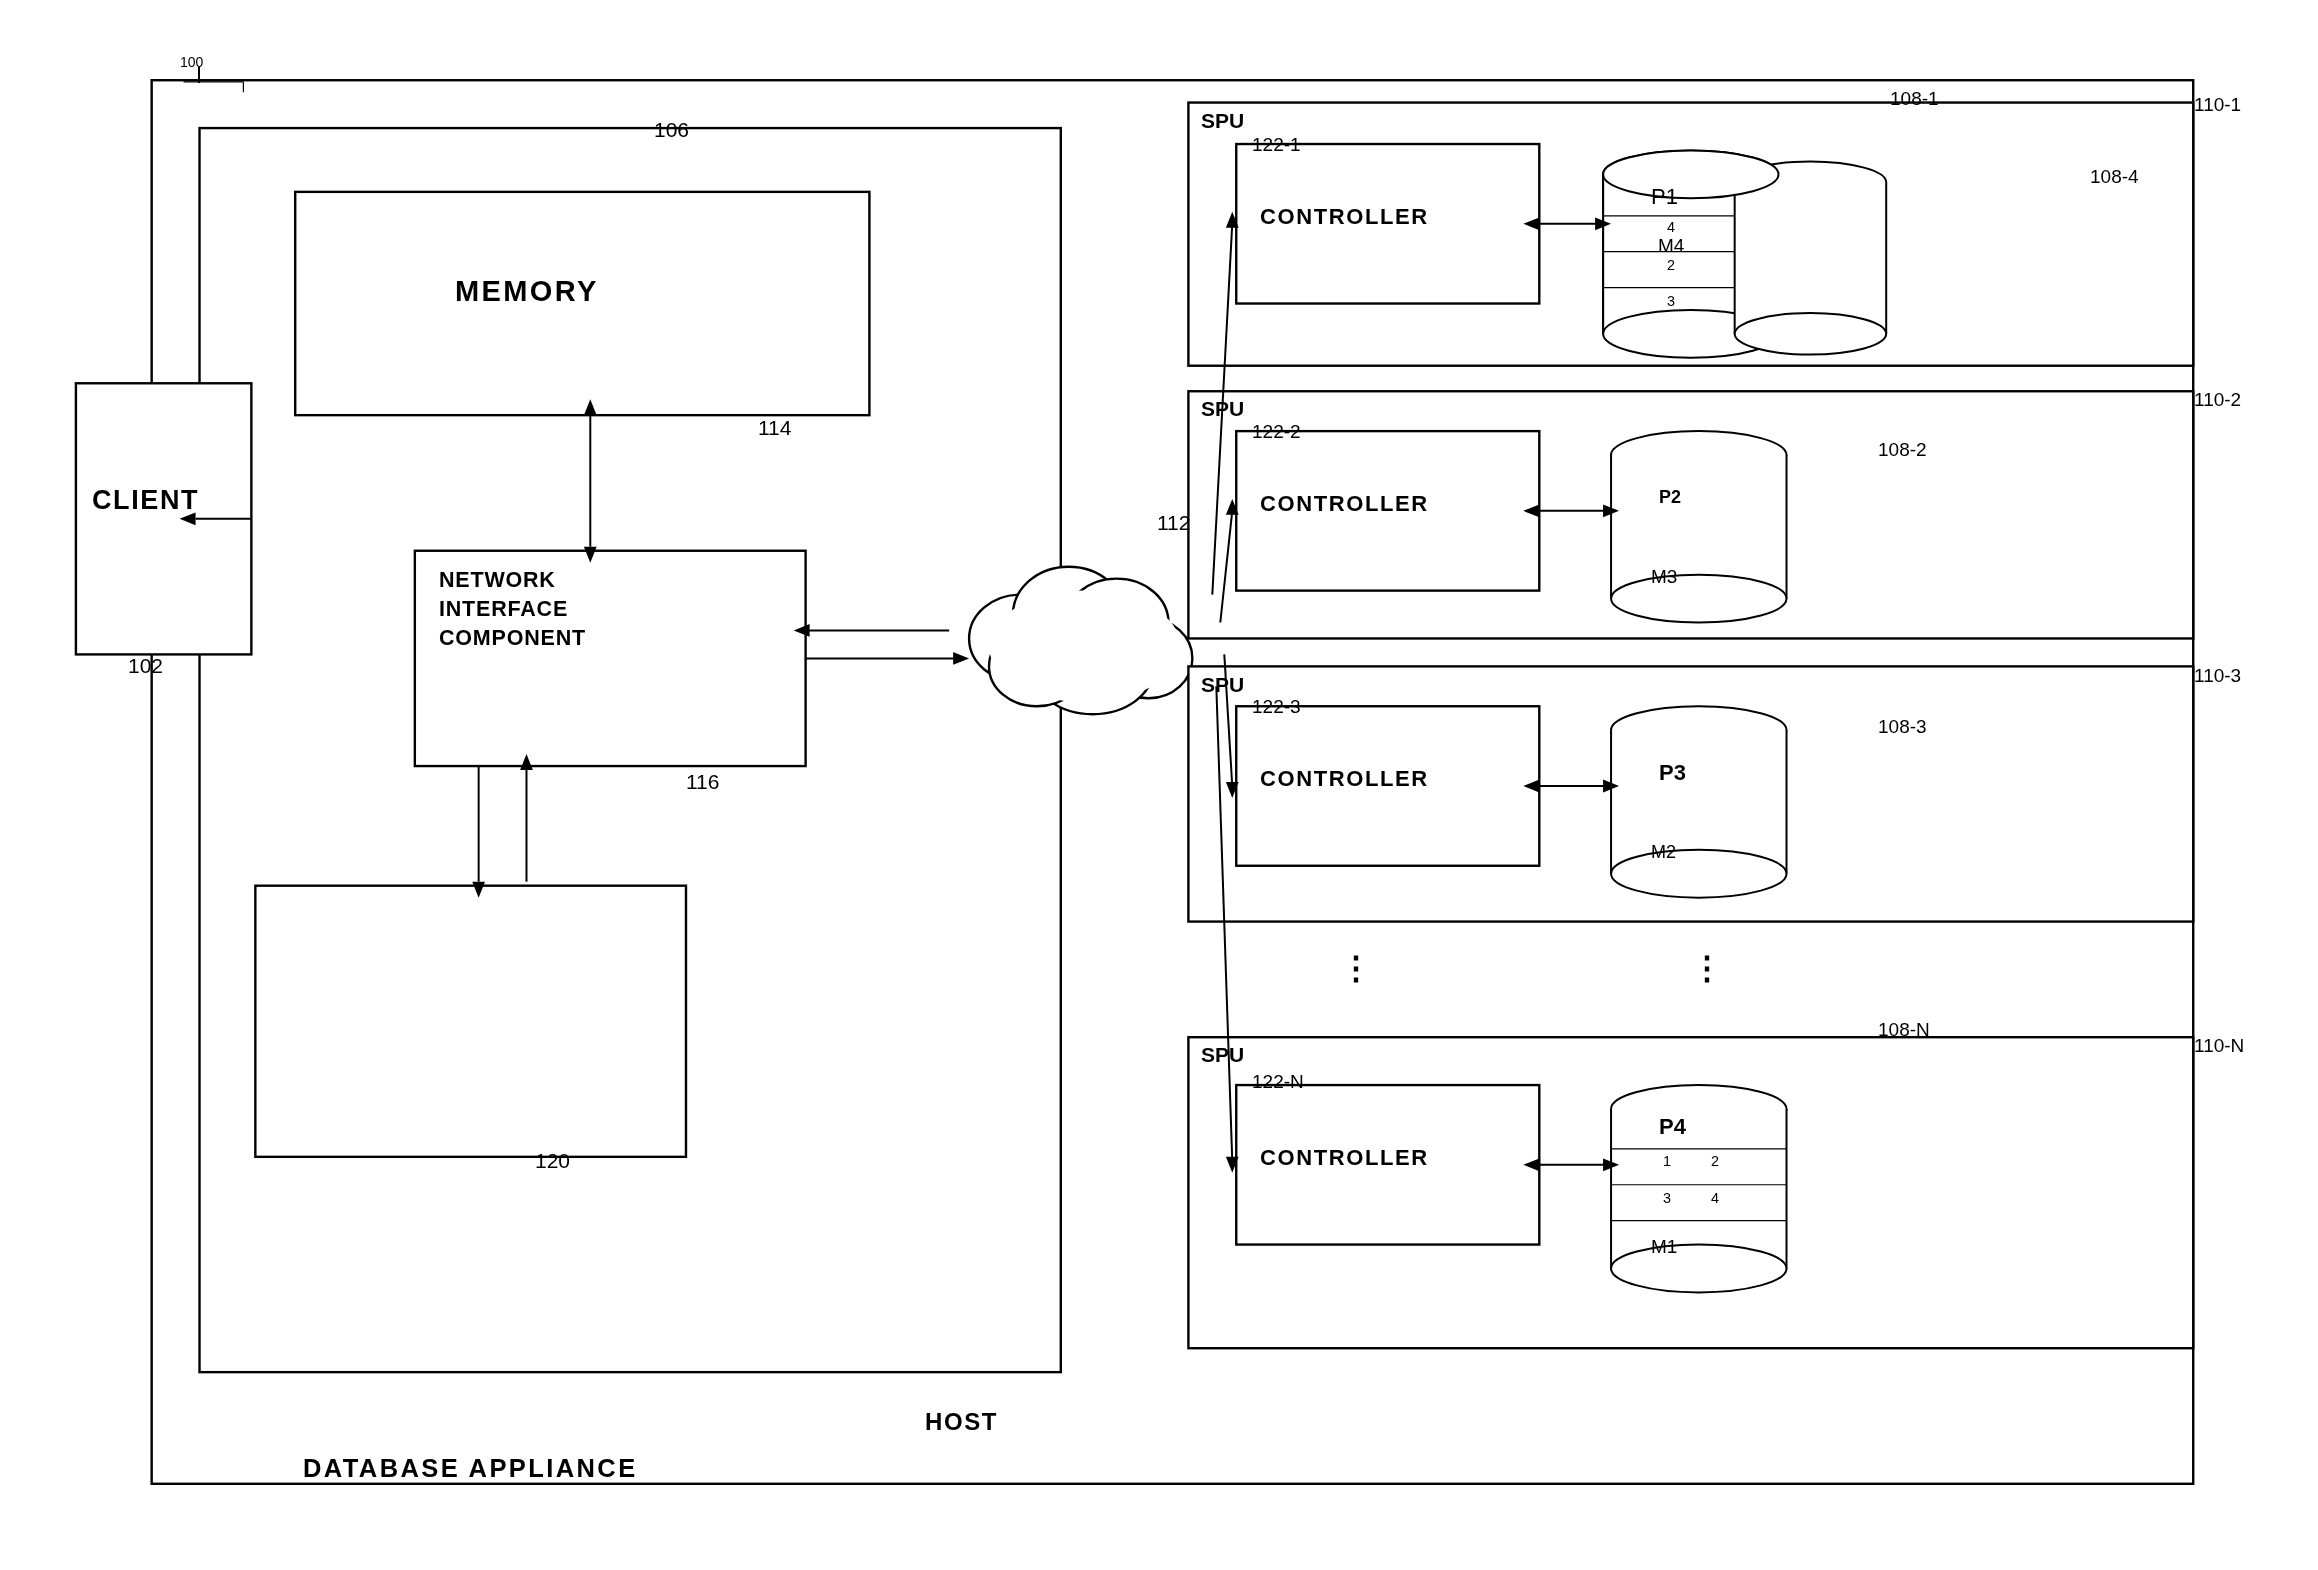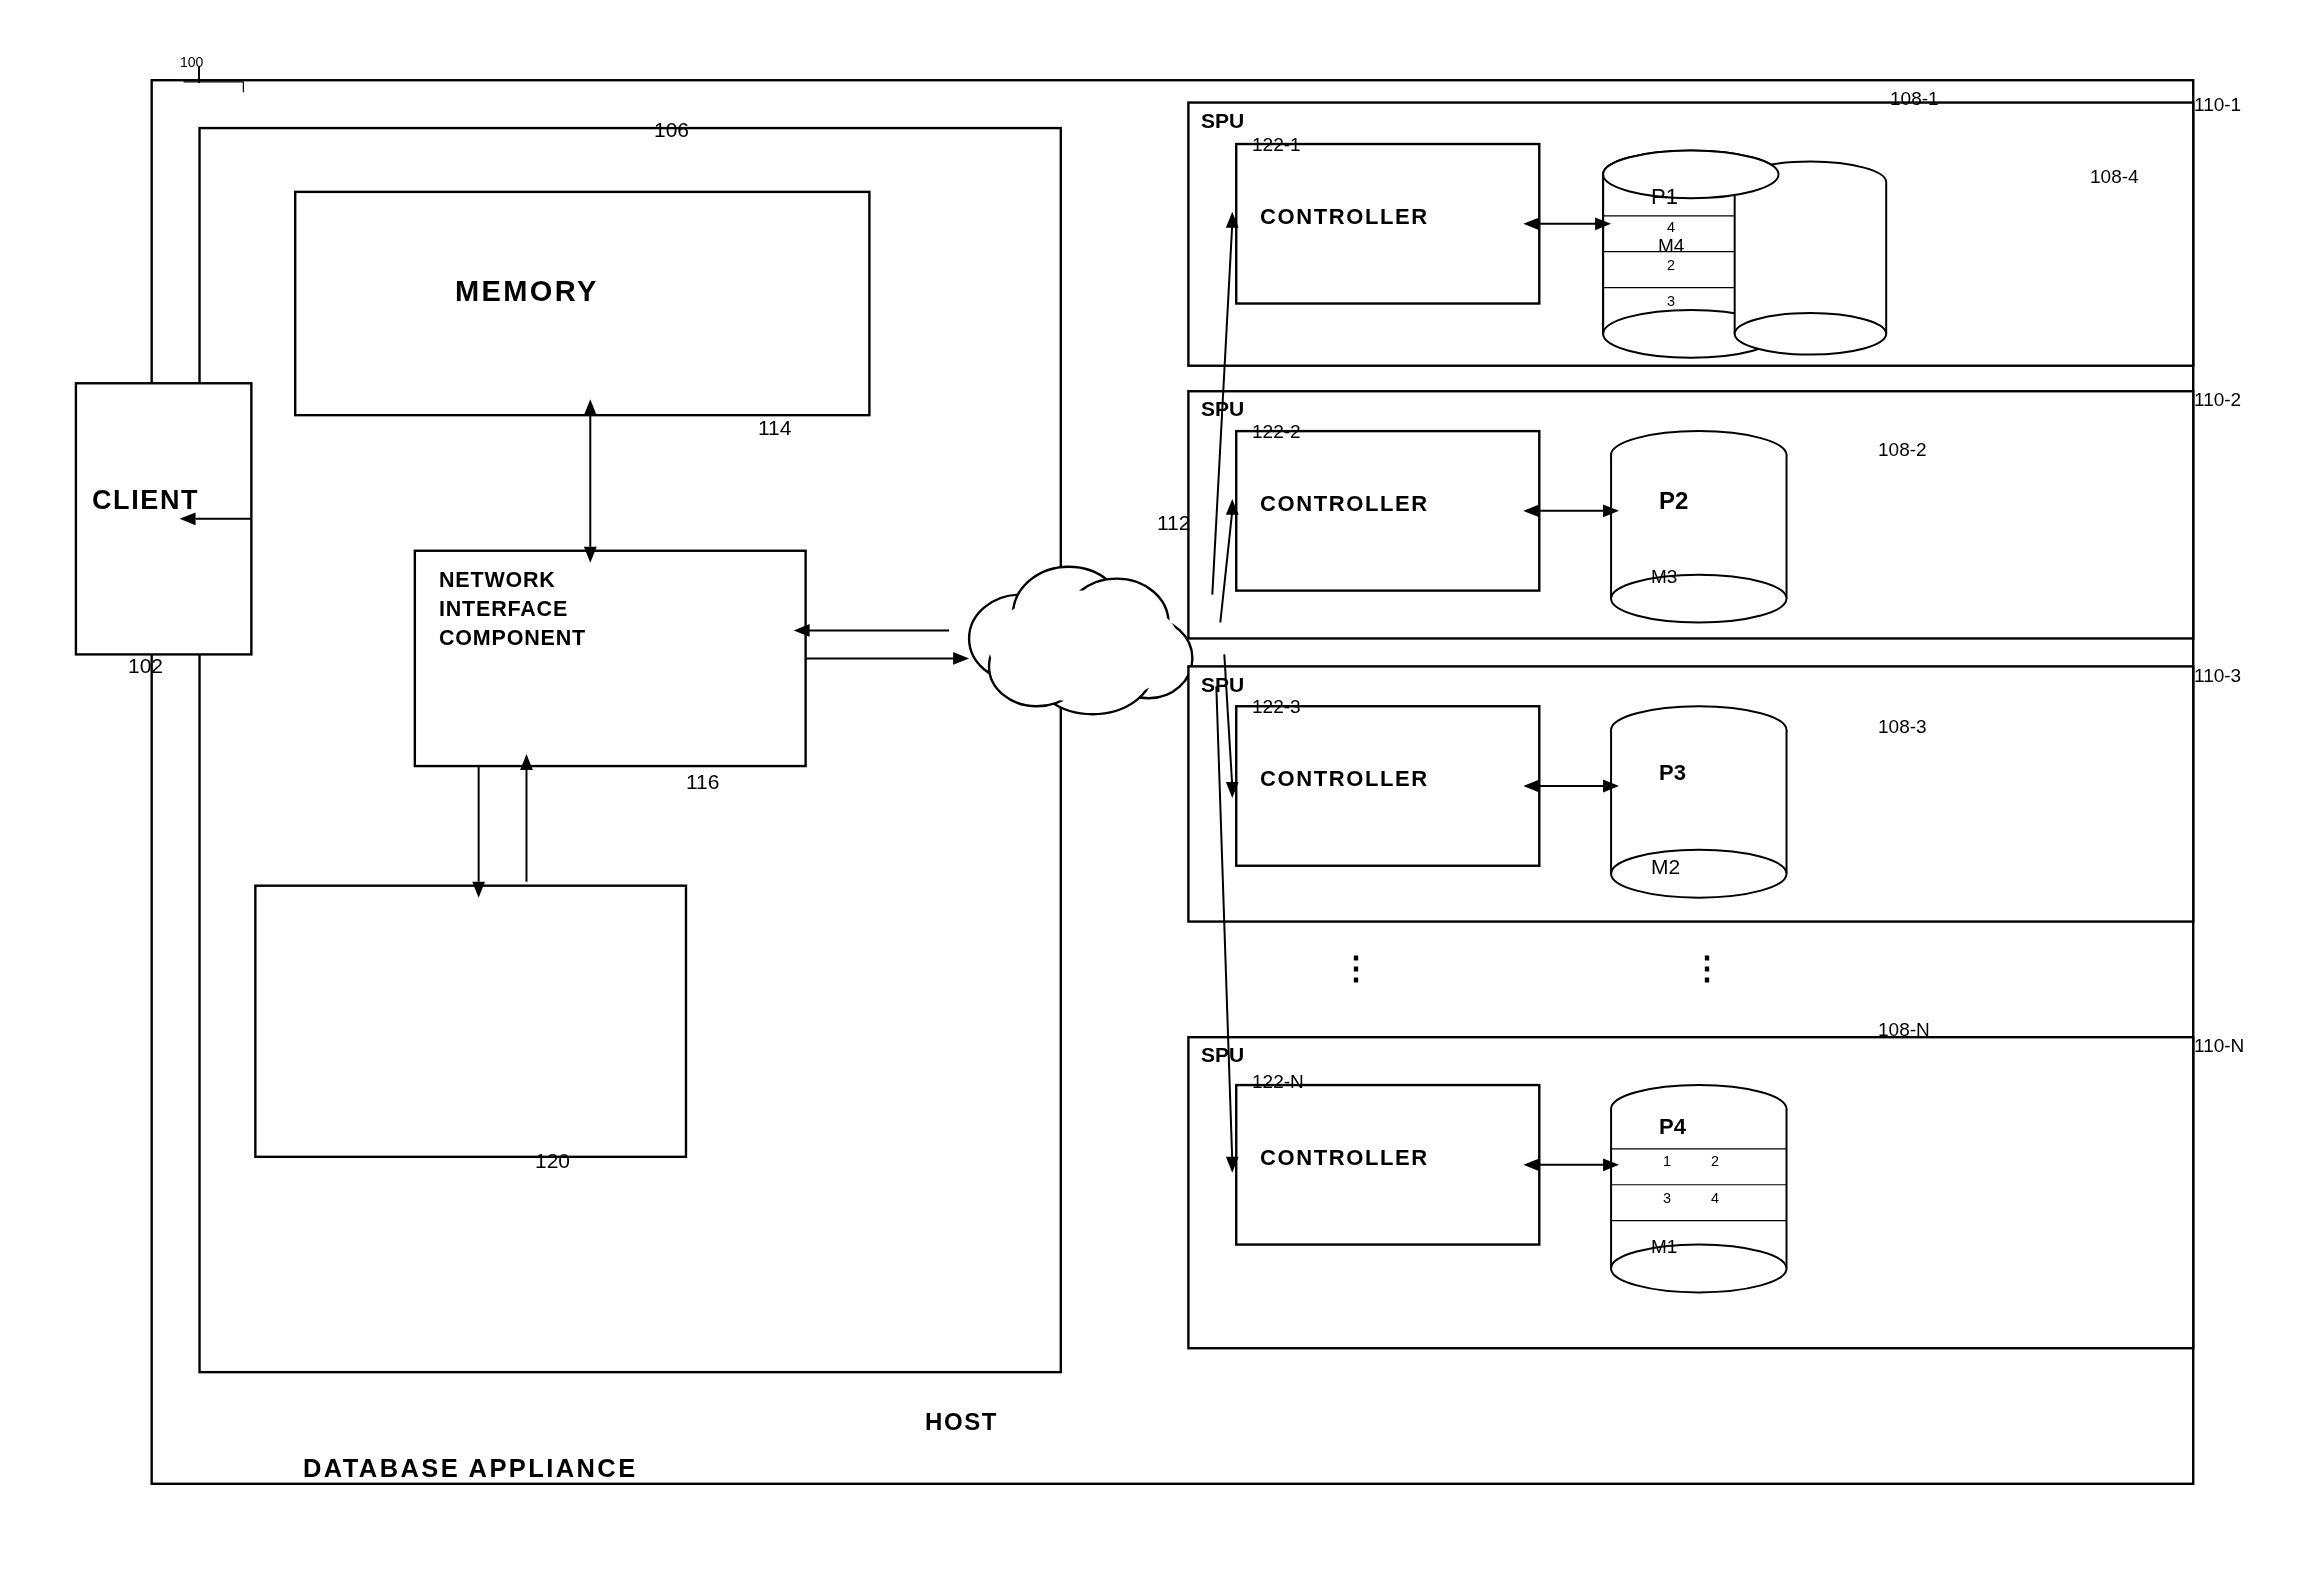--- a/index.html
+++ b/index.html
@@ -208,30 +208,30 @@
   <div style="position:absolute; top:187px; left:1610px; font-size:19px;">M4</div>
   <div style="position:absolute; top:171px; left:1619px; font-size:14.4px;">4</div>
   <div style="position:absolute; top:209px; left:1619px; font-size:14.4px;">2</div>
   <div style="position:absolute; top:245px; left:1619px; font-size:14.4px;">3</div>
 
   <div style="position:absolute; top:349px; left:1153px; font-size:21px; font-weight:bold;">SPU</div>
   <div style="position:absolute; top:373px; left:1204px; font-size:19px;">122-2</div>
   <div style="position:absolute; top:443px; left:1212px; font-size:22px; font-weight:bold; letter-spacing:1.6px;">CONTROLLER</div>
   <div style="position:absolute; top:341px; left:2146px; font-size:19px;">110-2</div>
   <div style="position:absolute; top:391px; left:1830px; font-size:19px;">108-2</div>
-  <div style="position:absolute; top:439px; left:1611px; font-size:24px; font-weight:bold;">P2</div>
+  <div style="position:absolute; top:439px; left:1611px; font-size:18px; font-weight:bold;">P2</div>
   <div style="position:absolute; top:518px; left:1603px; font-size:19px;">M3</div>
 
   <div style="position:absolute; top:625px; left:1153px; font-size:21px; font-weight:bold;">SPU</div>
   <div style="position:absolute; top:648px; left:1204px; font-size:19px;">122-3</div>
   <div style="position:absolute; top:718px; left:1212px; font-size:22px; font-weight:bold; letter-spacing:1.6px;">CONTROLLER</div>
   <div style="position:absolute; top:617px; left:2146px; font-size:19px;">110-3</div>
   <div style="position:absolute; top:668px; left:1830px; font-size:19px;">108-3</div>
   <div style="position:absolute; top:712px; left:1611px; font-size:22px; font-weight:bold;">P3</div>
-  <div style="position:absolute; top:794px; left:1603px; font-size:21px;margin-top:13px;">M2</div>
+  <div style="position:absolute; top:794px; left:1603px; font-size:18px;">M2</div>
 
   <div style="position:absolute; top:901px; left:1292px; font-size:32px; font-weight:bold;">⋮</div>
   <div style="position:absolute; top:901px; left:1643px; font-size:32px; font-weight:bold;">⋮</div>
 
   <div style="position:absolute; top:995px; left:1153px; font-size:21px; font-weight:bold;">SPU</div>
   <div style="position:absolute; top:1023px; left:1204px; font-size:19px;">122-N</div>
   <div style="position:absolute; top:1097px; left:1212px; font-size:22px; font-weight:bold; letter-spacing:1.6px;">CONTROLLER</div>
   <div style="position:absolute; top:987px; left:2146px; font-size:19px;">110-N</div>
   <div style="position:absolute; top:971px; left:1830px; font-size:19px;">108-N</div>
   <div style="position:absolute; top:1066px; left:1611px; font-size:22px; font-weight:bold;">P4</div>

